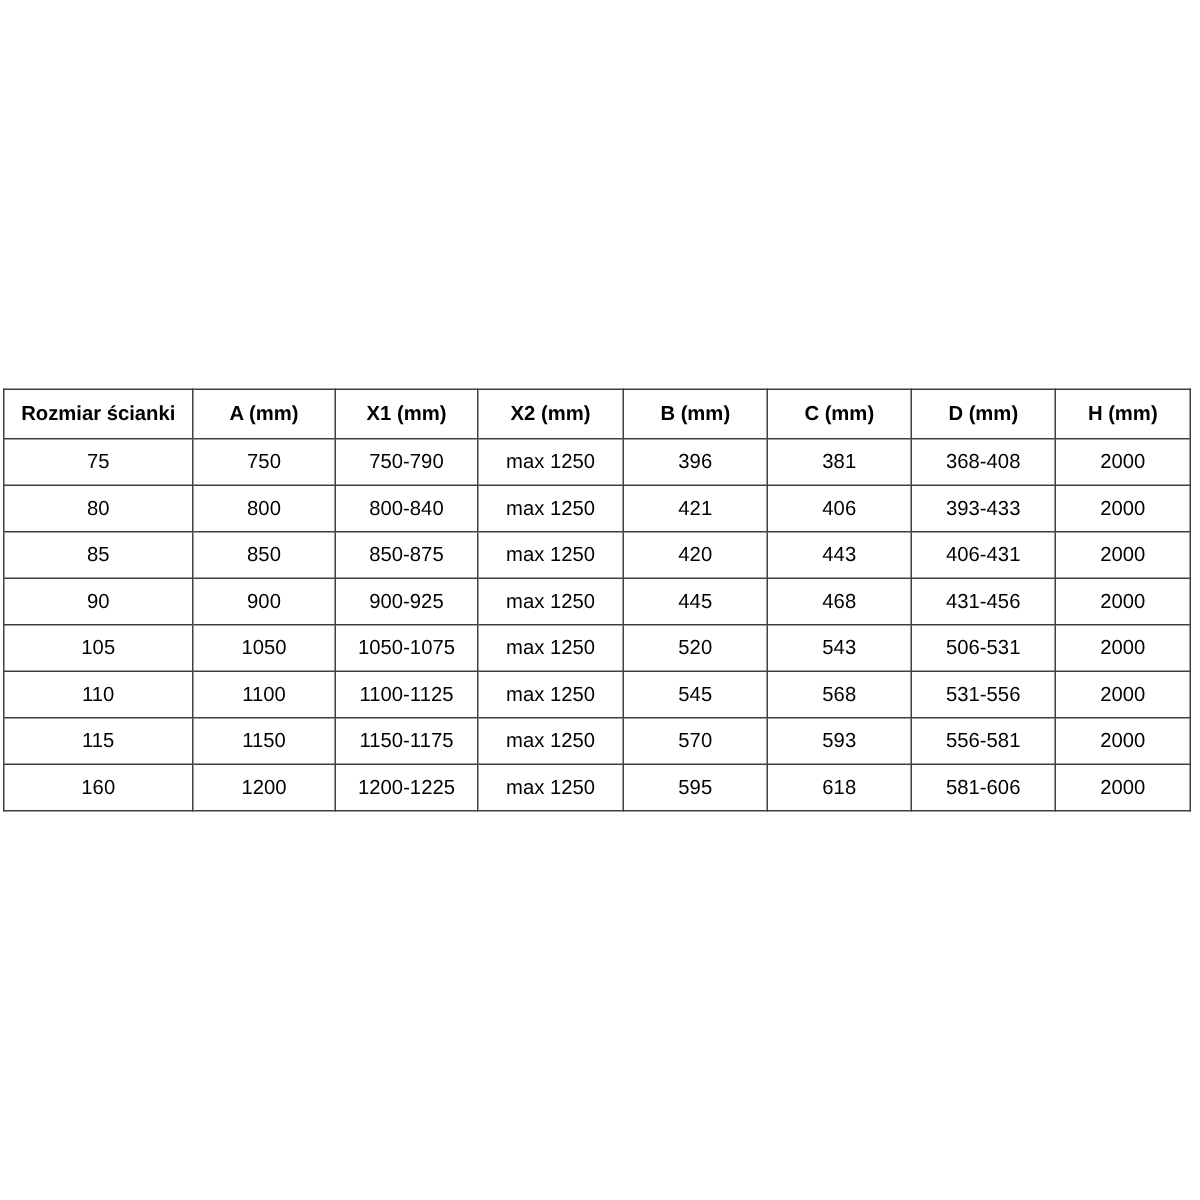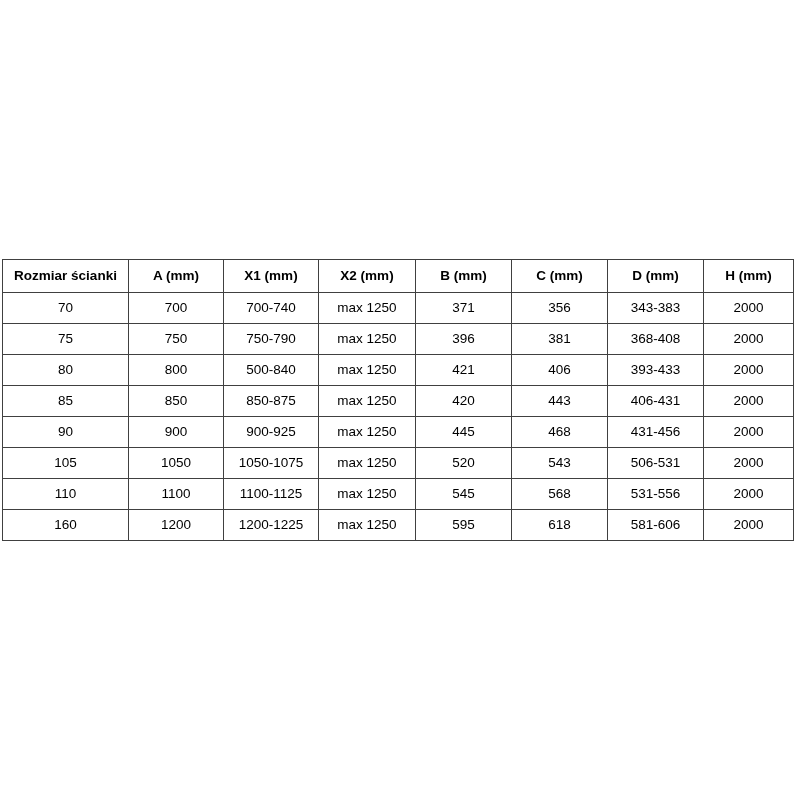--- a/index.html
+++ b/index.html
@@ -70,43 +70,33 @@
           <th>X1 (mm)</th>
           <th>X2 (mm)</th>
           <th>B (mm)</th>
           <th>C (mm)</th>
           <th>D (mm)</th>
           <th>H (mm)</th>
         </tr>
     </thead>
     <tbody>
         <tr>
-          <td>70</td>
-          <td>700</td>
-          <td>700-740</td>
-          <td>max 1250</td>
-          <td>371</td>
-          <td>356</td>
-          <td>343-383</td>
-          <td>2000</td>
-        </tr>
-        <tr>
           <td>75</td>
           <td>750</td>
           <td>750-790</td>
           <td>max 1250</td>
           <td>396</td>
           <td>381</td>
           <td>368-408</td>
           <td>2000</td>
         </tr>
         <tr>
           <td>80</td>
           <td>800</td>
-          <td>500-840</td>
+          <td>800-840</td>
           <td>max 1250</td>
           <td>421</td>
           <td>406</td>
           <td>393-433</td>
           <td>2000</td>
         </tr>
         <tr>
           <td>85</td>
           <td>850</td>
           <td>850-875</td>
@@ -140,20 +130,30 @@
           <td>110</td>
           <td>1100</td>
           <td>1100-1125</td>
           <td>max 1250</td>
           <td>545</td>
           <td>568</td>
           <td>531-556</td>
           <td>2000</td>
         </tr>
         <tr>
+          <td>115</td>
+          <td>1150</td>
+          <td>1150-1175</td>
+          <td>max 1250</td>
+          <td>570</td>
+          <td>593</td>
+          <td>556-581</td>
+          <td>2000</td>
+        </tr>
+        <tr>
           <td>160</td>
           <td>1200</td>
           <td>1200-1225</td>
           <td>max 1250</td>
           <td>595</td>
           <td>618</td>
           <td>581-606</td>
           <td>2000</td>
         </tr>
       </tbody>

